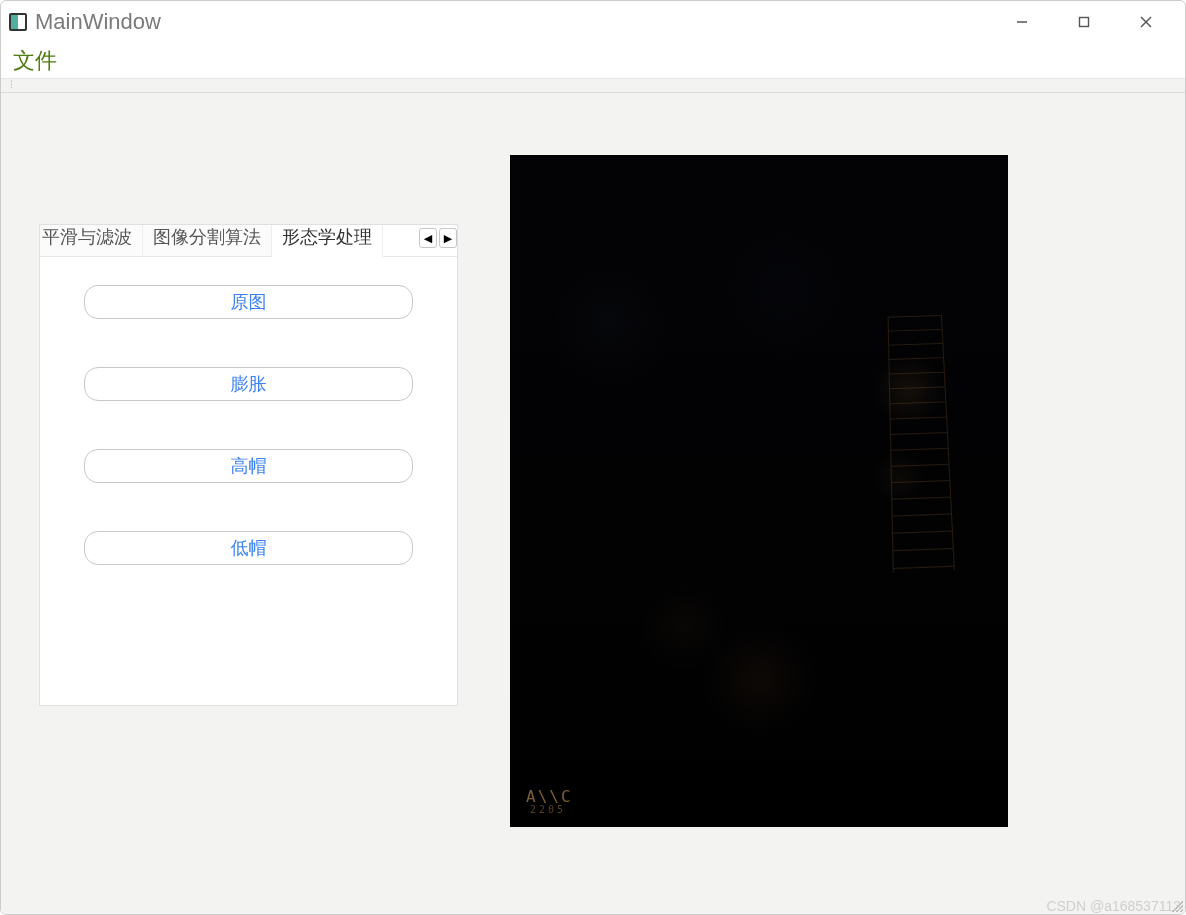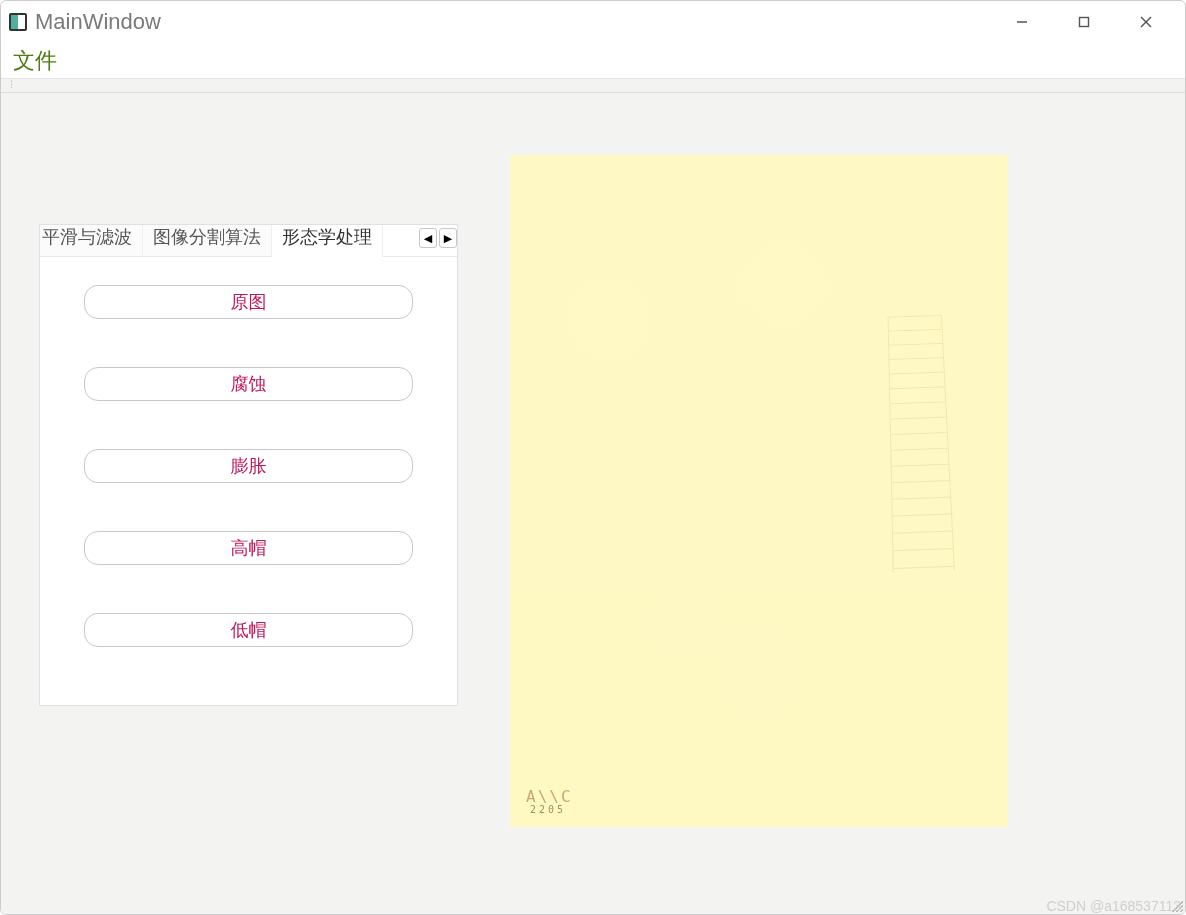--- a/index.html
+++ b/index.html
@@ -140,33 +140,33 @@
       display: flex;
       flex-direction: column;
       gap: 48px;
     }
     .opbtn {
       height: 34px;
       border: 1px solid #c8c8c8;
       border-radius: 14px;
       background: #fff;
       font-size: 18px;
-      color: #be185d;
+      color: #3b82f6;
       cursor: pointer;
       display: flex;
       align-items: center;
       justify-content: center;
     }
     .image-canvas {
       position: absolute;
       left: 509px;
       top: 62px;
       width: 498px;
       height: 672px;
-      background: #fef9c3;
+      background: #000000;
       overflow: hidden;
     }
     .watermark {
       position: absolute;
       right: 4px;
       bottom: 0px;
       font-size: 14px;
       color: #cfcfcf;
       font-family: Arial, sans-serif;
     }
@@ -283,21 +283,20 @@
         <div class="tscroll">
           <span>◀</span>
         </div>
         <div class="tscroll">
           <span>▶</span>
         </div>
       </div>
     </div>
     <div class="tabcontent">
       <div class="opbtn">原图</div>
-      <div class="opbtn">腐蚀</div>
       <div class="opbtn">膨胀</div>
       <div class="opbtn">高帽</div>
       <div class="opbtn">低帽</div>
     </div>
   </div>
 
   <div class="image-canvas">
     <div class="noise"></div>
     <div class="ladder"></div>
     <div class="img-sig">

